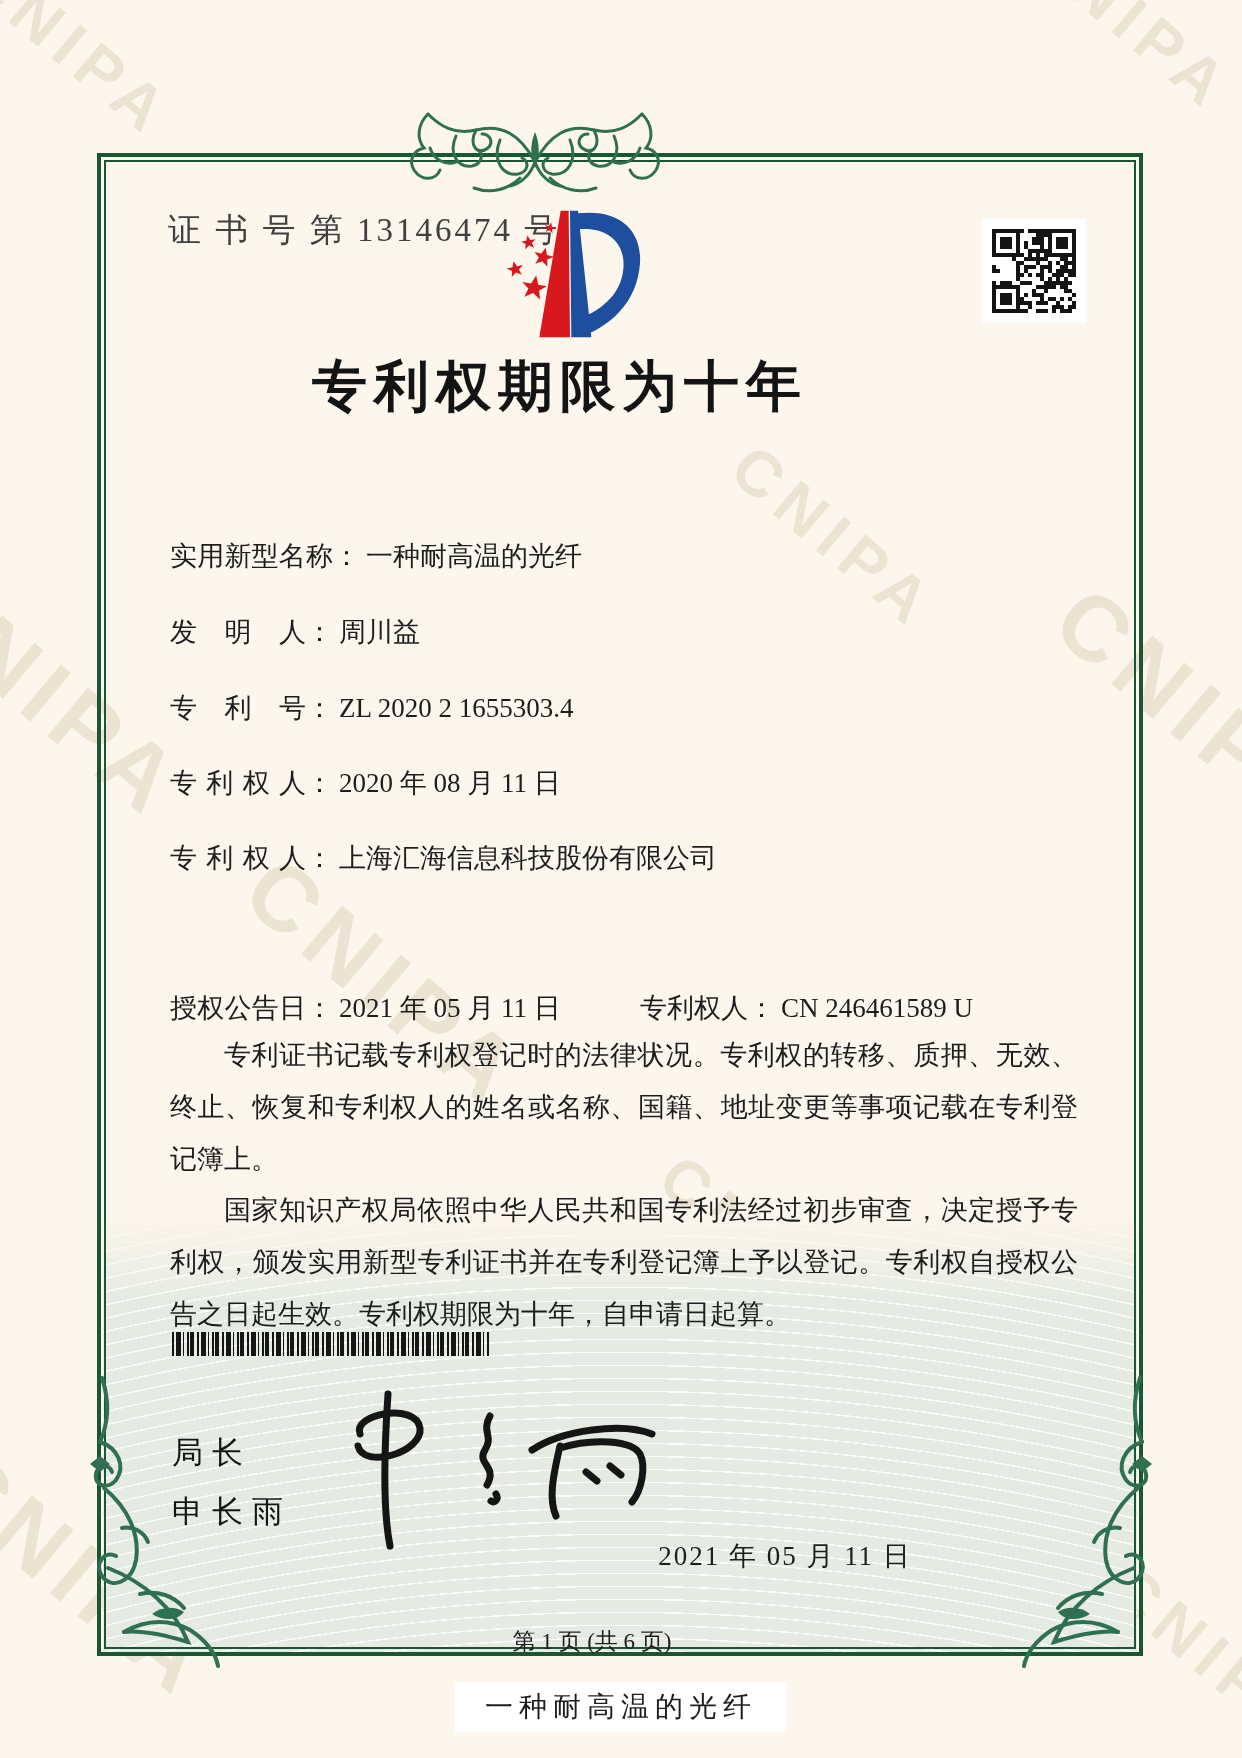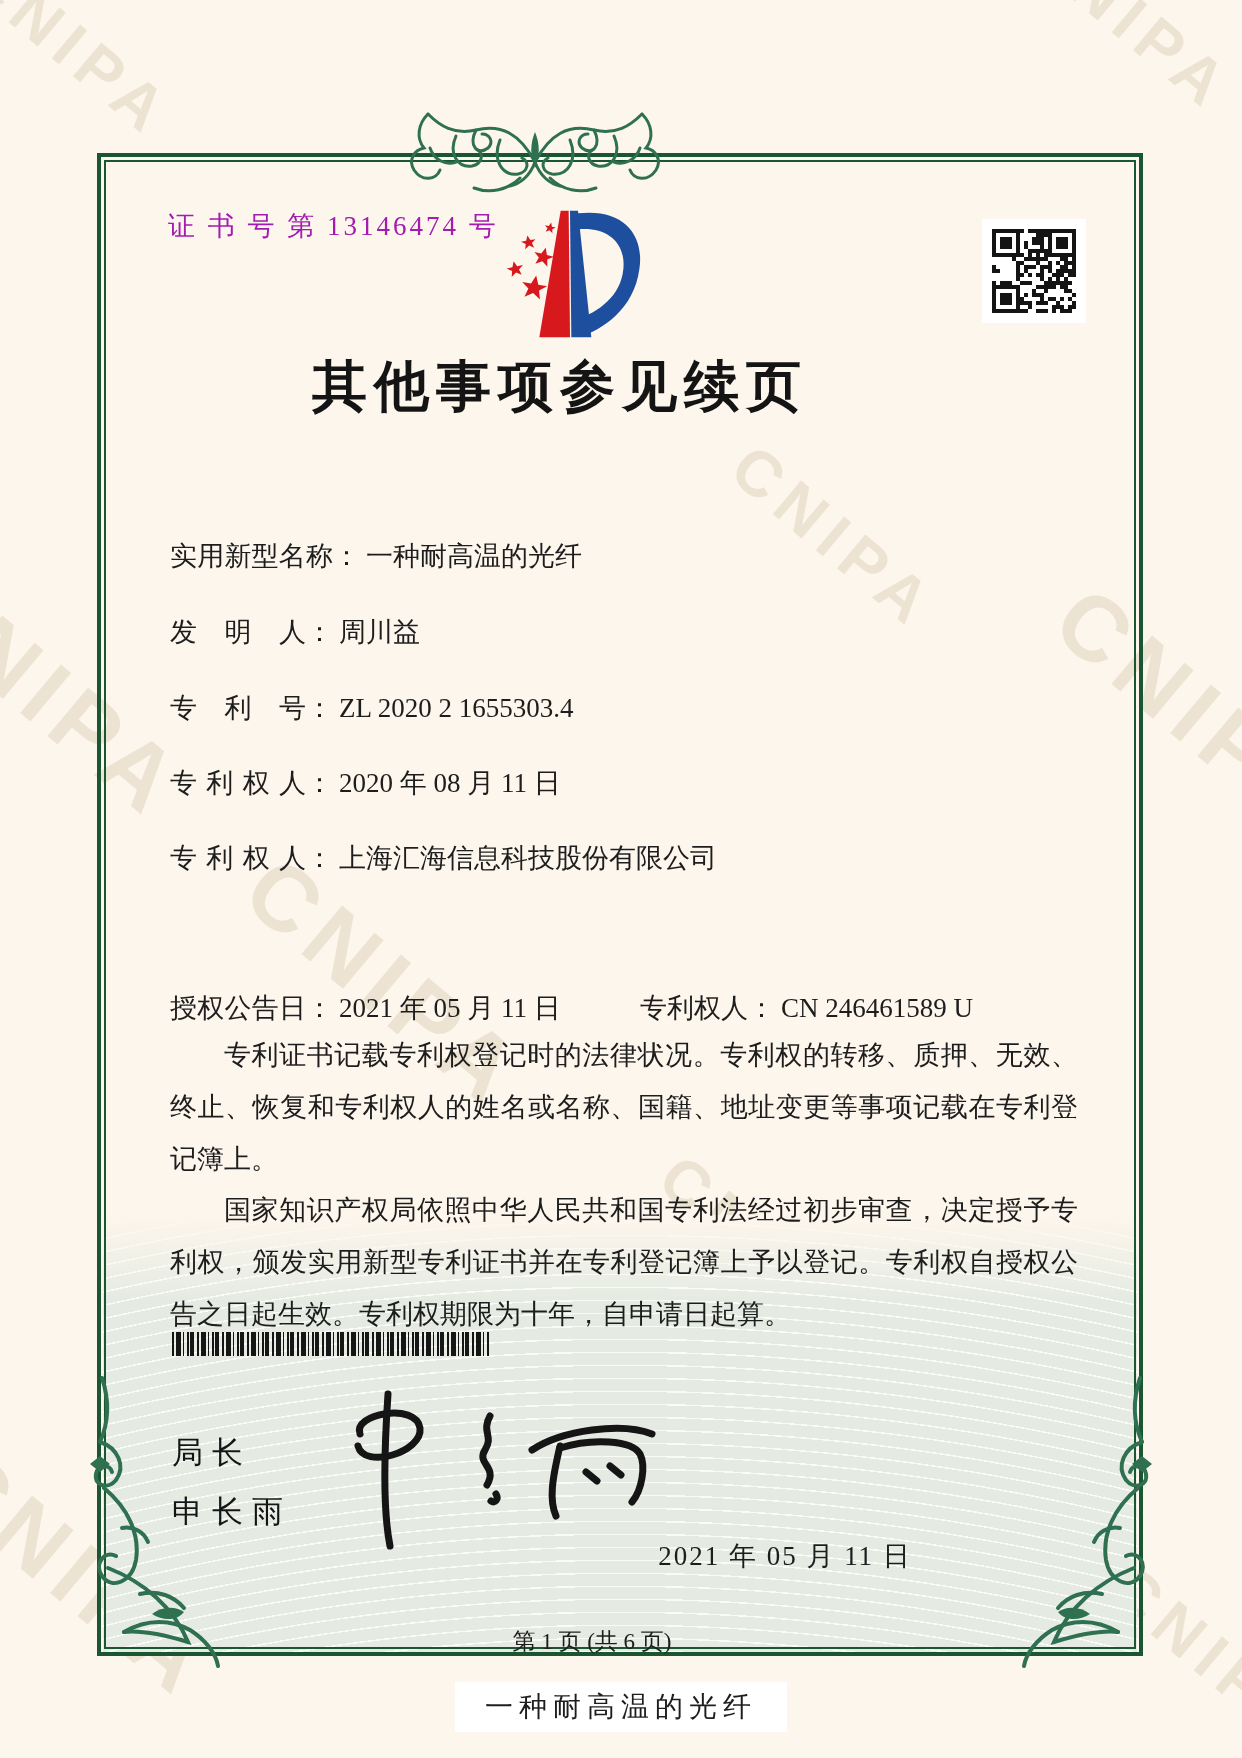--- a/index.html
+++ b/index.html
@@ -25,21 +25,21 @@
   .waves::before{content:"";position:absolute;left:0;top:0;right:0;height:85px;
     background:linear-gradient(#fdf6ec, rgba(253,246,236,0));}
 
   
   .ornament-top{position:absolute;left:535px;top:104px;transform:translateX(-50%);}
   .corner{position:absolute;}
   .corner-left{left:88px;top:1368px;}
   .corner-right{right:88px;top:1368px;transform:scaleX(-1);}
 
   
-  .cert-no{position:absolute;left:168px;top:208px;font-size:27px;letter-spacing:3px;color:#a21caf;}
+  .cert-no{position:absolute;left:168px;top:208px;font-size:33px;letter-spacing:3px;color:#404040;}
   .logo{position:absolute;left:570px;top:208px;transform:translateX(-50%);}
   .qr{position:absolute;left:982px;top:219px;background:#fff;padding:10px;}
   #qr{position:relative;width:84px;height:84px;background:#fff;}
   #qr div{position:absolute;width:4px;height:4px;background:#141414;}
   .title{position:absolute;left:560px;top:350px;transform:translateX(-50%);font-size:55px;font-weight:600;
     letter-spacing:7px;color:#141414;white-space:nowrap;}
 
   
   .field{position:absolute;left:170px;font-size:27px;color:#1d1d1d;white-space:nowrap;}
   .flabel{display:inline-block;width:136px;text-align:justify;text-align-last:justify;vertical-align:bottom;}
@@ -393,21 +393,21 @@
         <div style="left: 44px; top: 80px;"></div>
         <div style="left: 48px; top: 80px;"></div>
         <div style="left: 52px; top: 80px;"></div>
         <div style="left: 60px; top: 80px;"></div>
         <div style="left: 68px; top: 80px;"></div>
         <div style="left: 72px; top: 80px;"></div>
         <div style="left: 76px; top: 80px;"></div>
       </div>
     </div>
 
-  <div class="title">其他事项参见续页</div>
+  <div class="title">专利权期限为十年</div>
 
   <div class="field" style="top:614px;">
     <span class="flabel">发明人</span><span>：</span><span class="fvalue">周川益</span>
   </div>
   <div class="field" style="top:538px;">
     <span class="flabel wide">实用新型名称</span><span>：</span><span class="fvalue">一种耐高温的光纤</span>
   </div>
   <div class="field" style="top:690px;">
     <span class="flabel">专利号</span><span>：</span><span class="fvalue">ZL 2020 2 1655303.4</span>
   </div>

